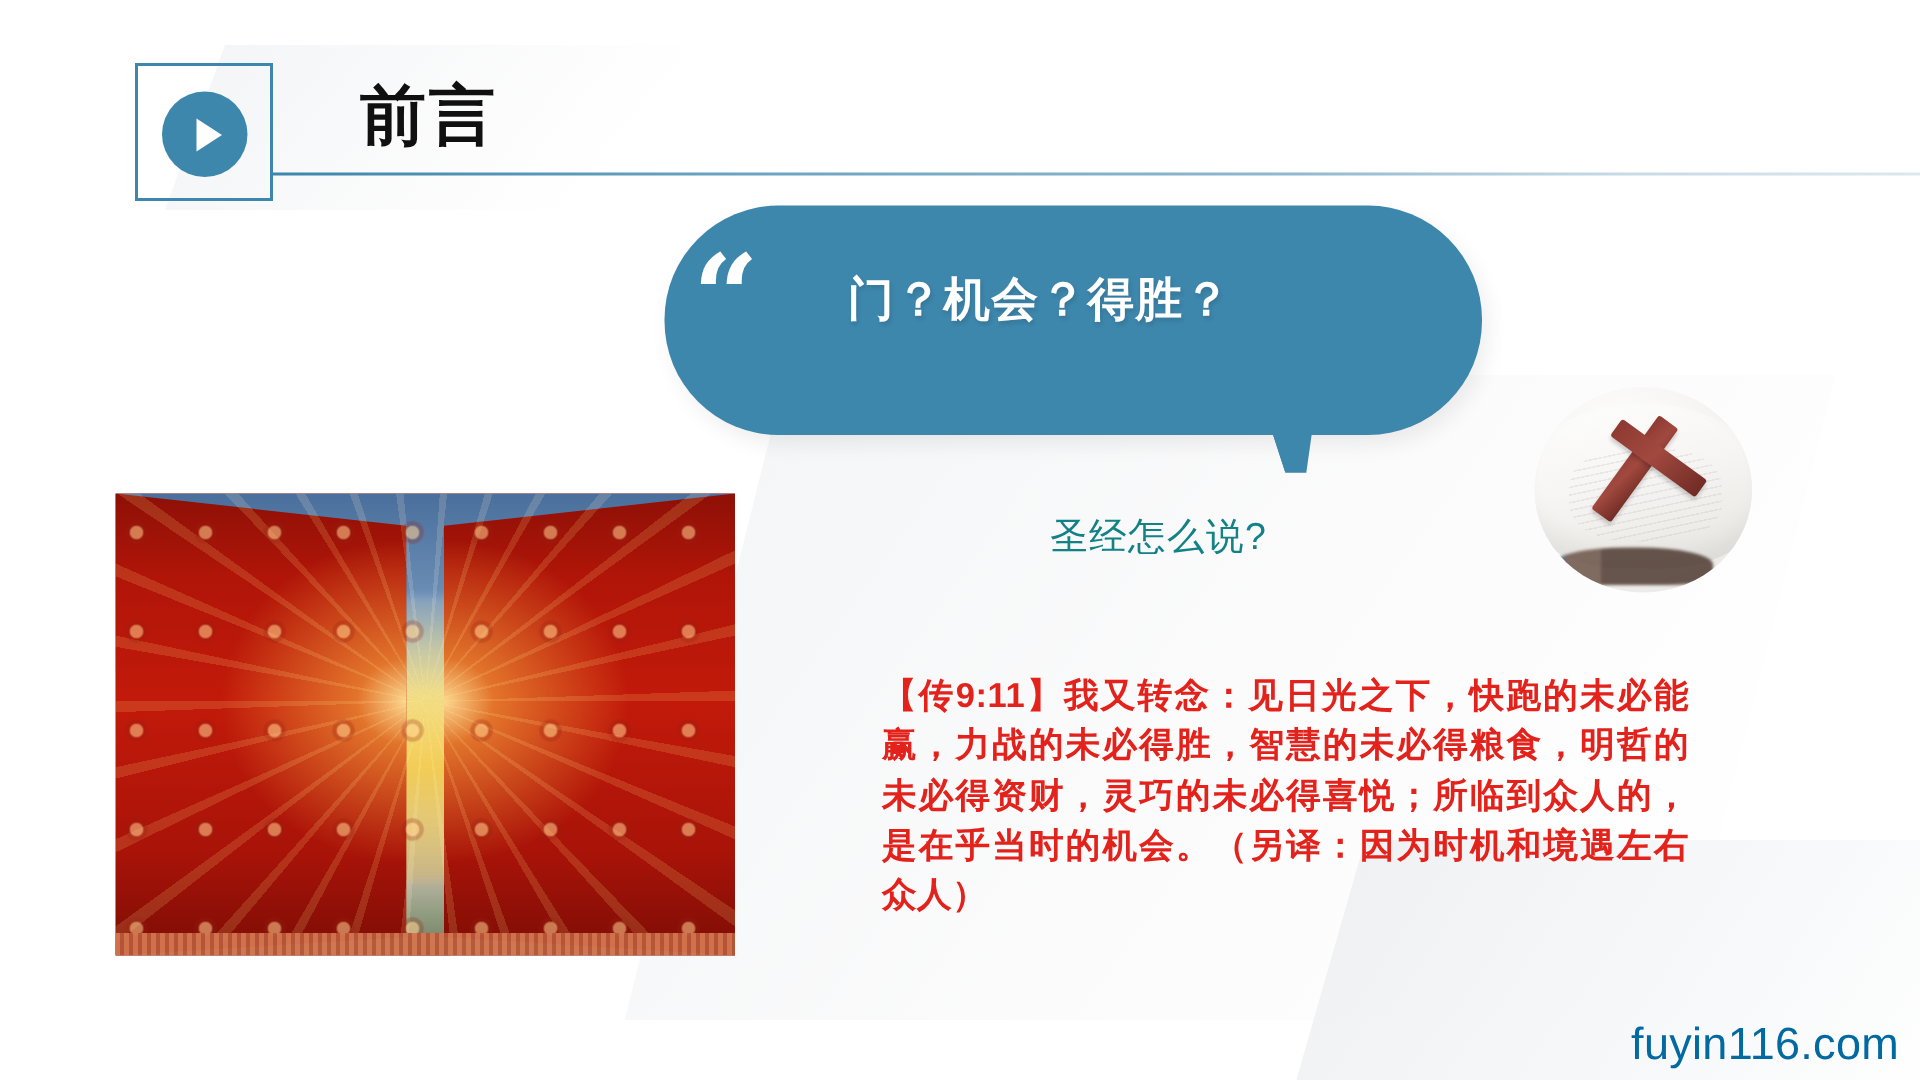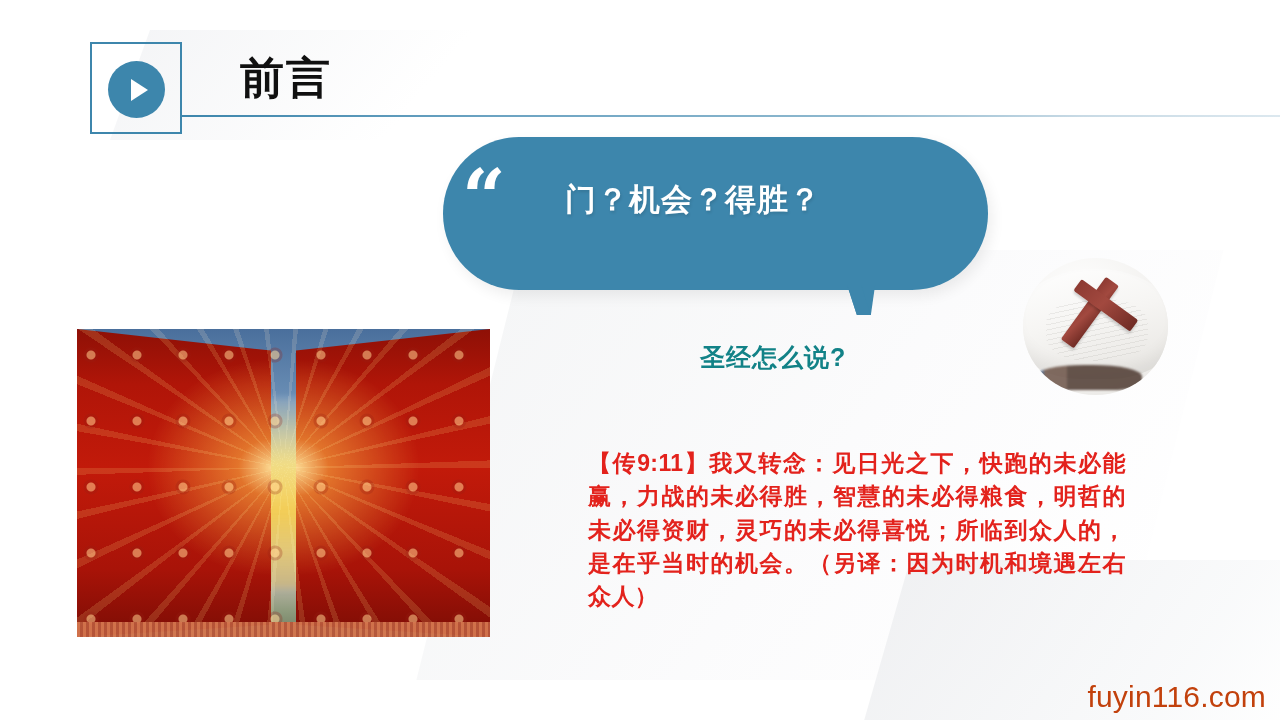--- a/index.html
+++ b/index.html
@@ -130,21 +130,21 @@
     letter-spacing: 1px;
     line-height: 1.1;
     text-shadow: 1px 2px 3px rgba(0,0,0,.12);
   }
 
   
   .subtitle {
     position: absolute;
     left: 700px; top: 341px;
     font-size: 25px;
-    font-weight: bold;
+    font-weight: normal;
     color: #128287;
     letter-spacing: 1px;
   }
 
   
   .scripture {
     position: absolute;
     left: 588px; top: 447px;
     width: 538px;
     font-size: 23px;
@@ -261,21 +261,21 @@
     box-shadow: 1px 2px 3px rgba(0,0,0,.2);
   }
   .cross-v { left: 47%; top: 14%; width: 11%; height: 56%; transform: rotate(36deg); transform-origin: 50% 30%; }
   .cross-h { left: 34%; top: 27%; width: 48%; height: 10%; transform: rotate(36deg); transform-origin: 42% 50%; }
 
   
   .watermark {
     position: absolute;
     right: 14px; bottom: 6px;
     font-size: 30px;
-    color: #c2410c;
+    color: #0369a1;
     letter-spacing: .2px;
   }
 </style>
 </head>
 <body>
 
 <div class="slide">
 
   <div class="bg-diagonal-c"></div>
   <div class="bg-diagonal-a"></div>

